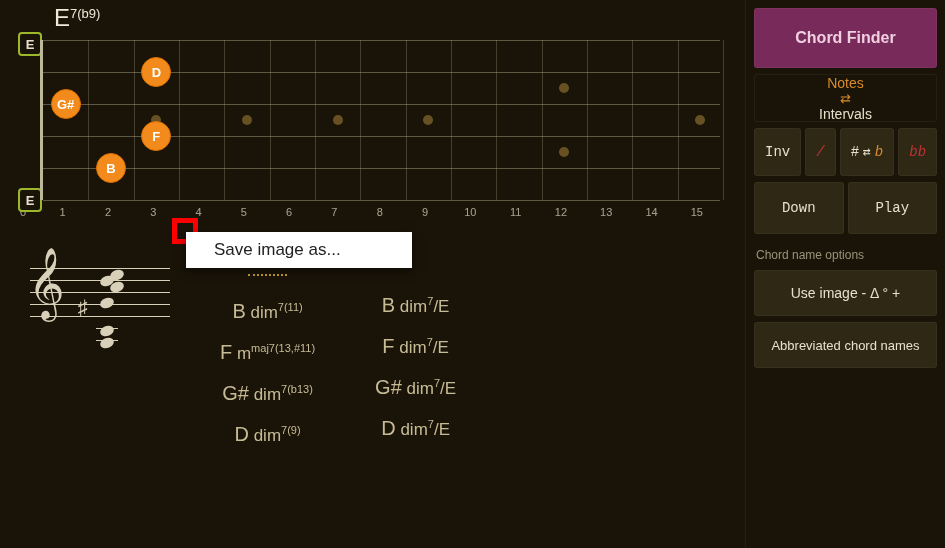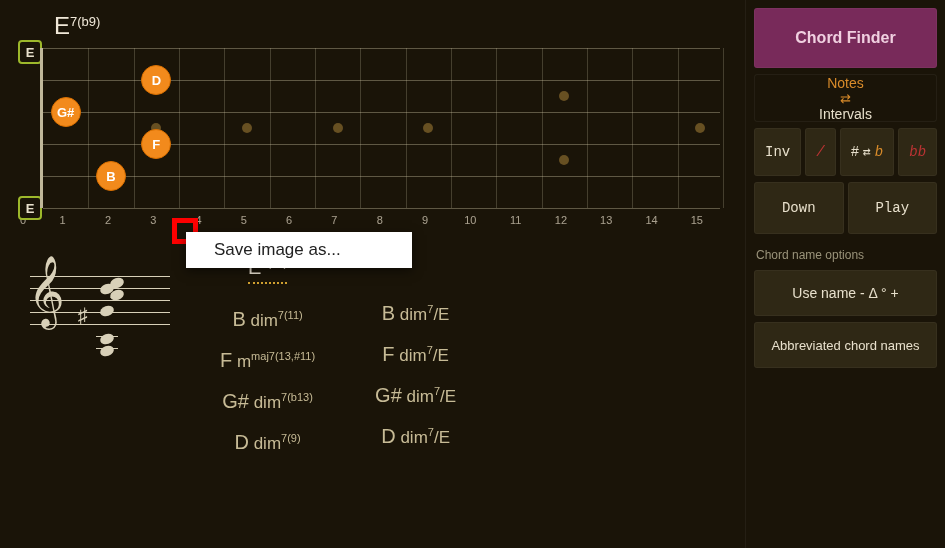--- a/index.html
+++ b/index.html
@@ -7,21 +7,21 @@
     width: 945px;
     height: 548px;
     background: #1a1408;
     font-family: sans-serif;
     color: #e8e0cc;
     overflow: hidden;
     display: flex;
   }
   .left-panel {
     flex: 1;
-    padding: 12px 20px;
+    padding: 4px 20px;
     position: relative;
   }
   .right-panel {
     width: 200px;
     padding: 8px;
     border-left: 1px solid rgba(255,255,255,0.05);
   }
   .chord-title {
     color: #f0e8d8;
     font-size: 20px;
@@ -376,15 +376,15 @@
     <div class="r-btn">
         <span class="accent">bb</span>
       </div>
   </div>
   <div class="row3">
     <div class="r-btn" style="height:52px">Down</div>
     <div class="r-btn" style="height:52px">Play</div>
   </div>
 
   <div class="section-label">Chord name options</div>
-  <div class="r-btn" style="height:46px">Use name - Δ ° +</div>
+  <div class="r-btn" style="height:46px">Use image - Δ ° +</div>
   <div class="r-btn" style="height:46px;font-size:13px">Abbreviated chord names</div>
 </div>
 
 </body></html>

